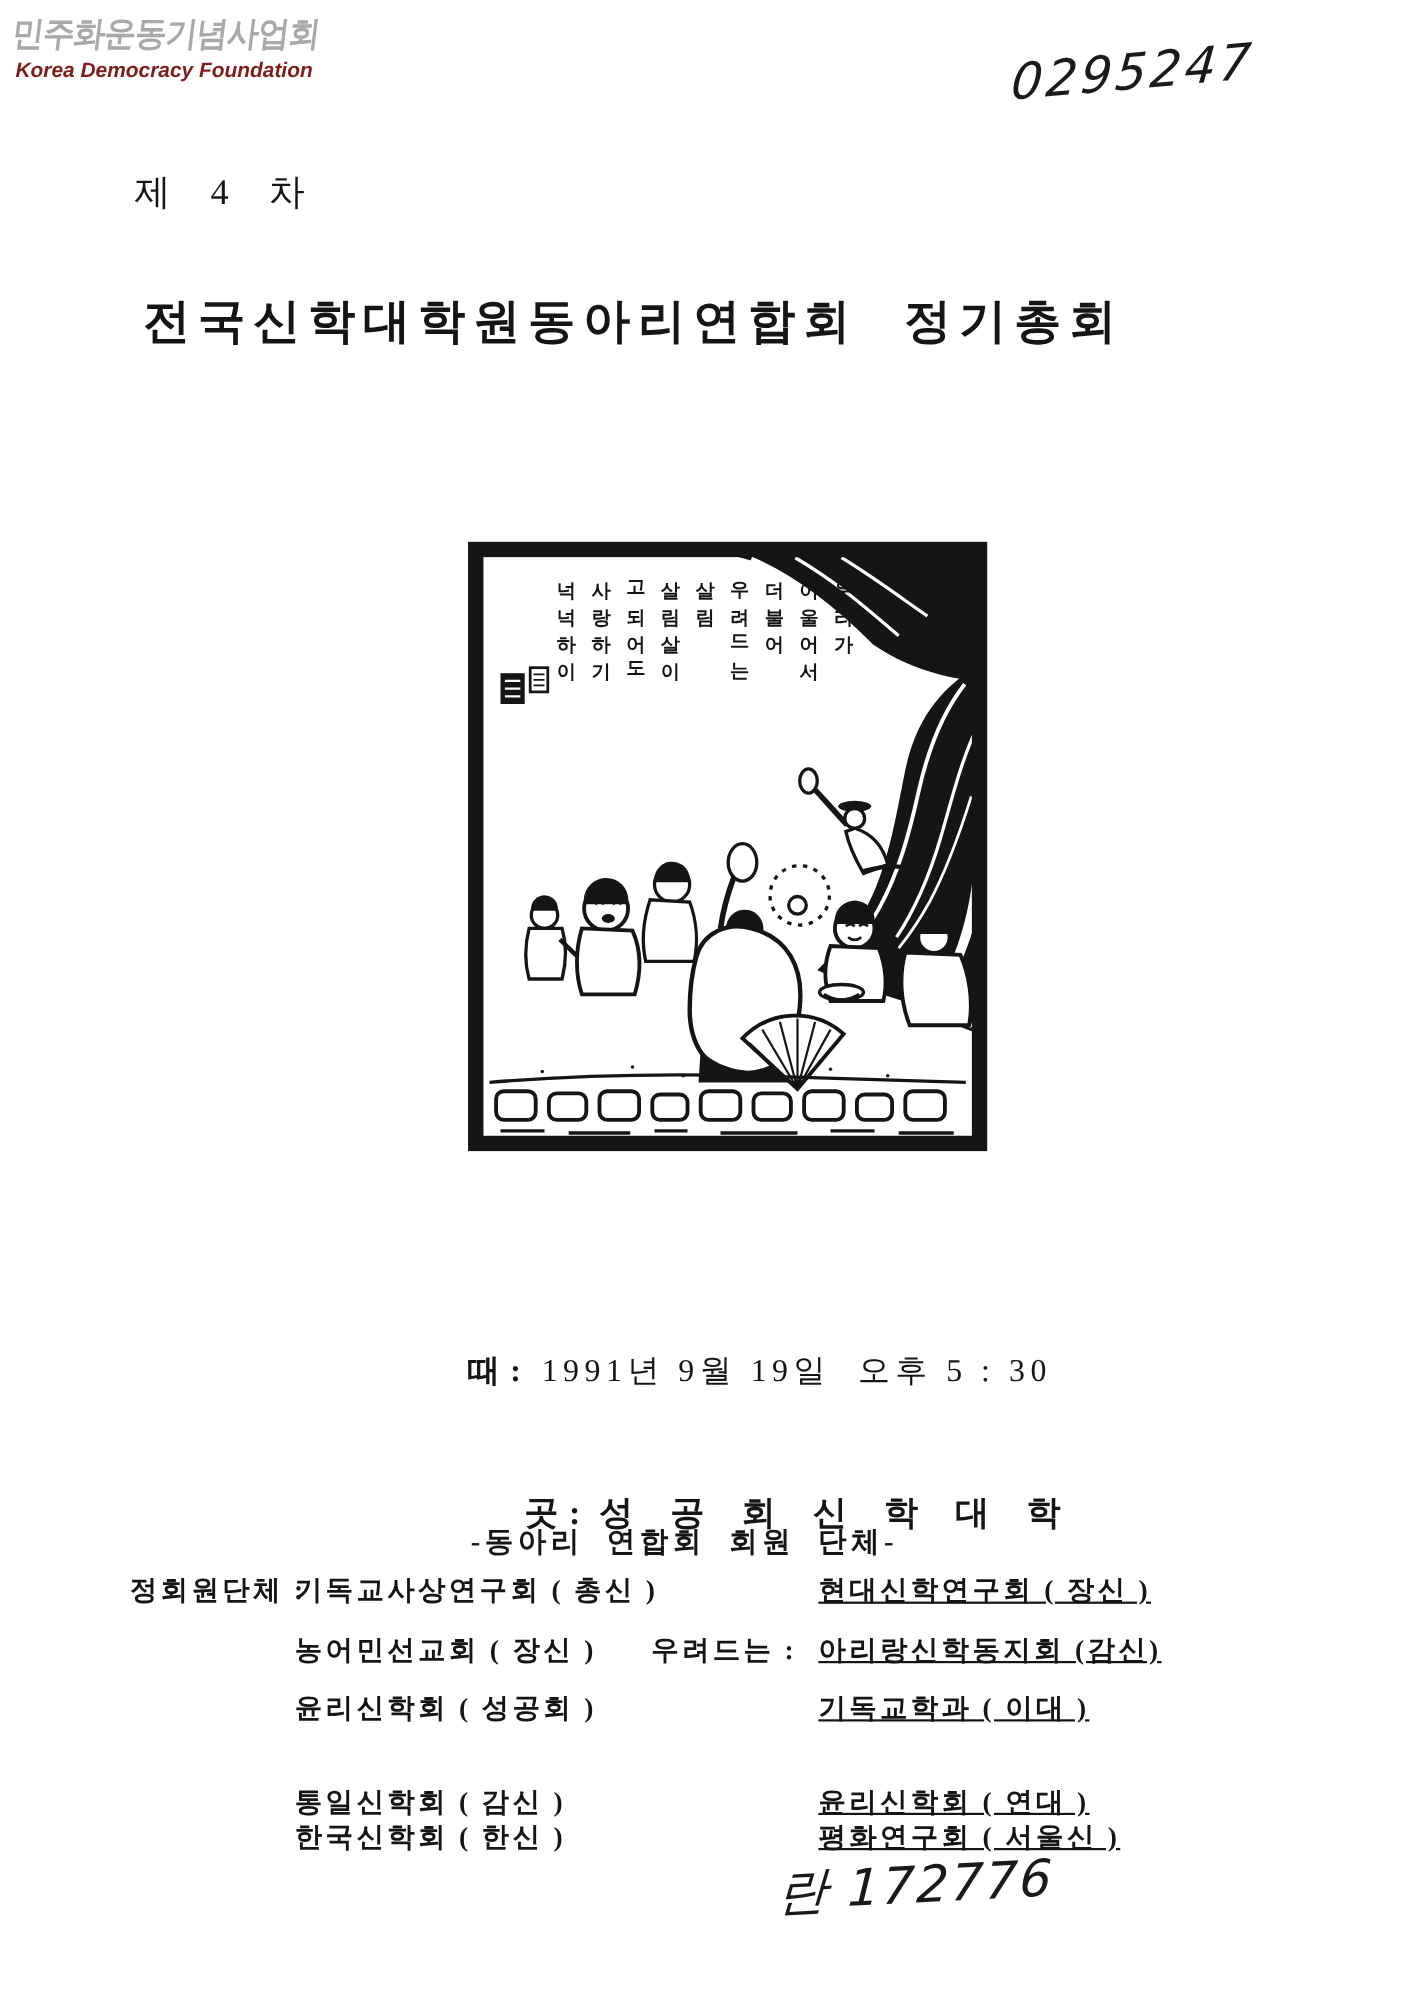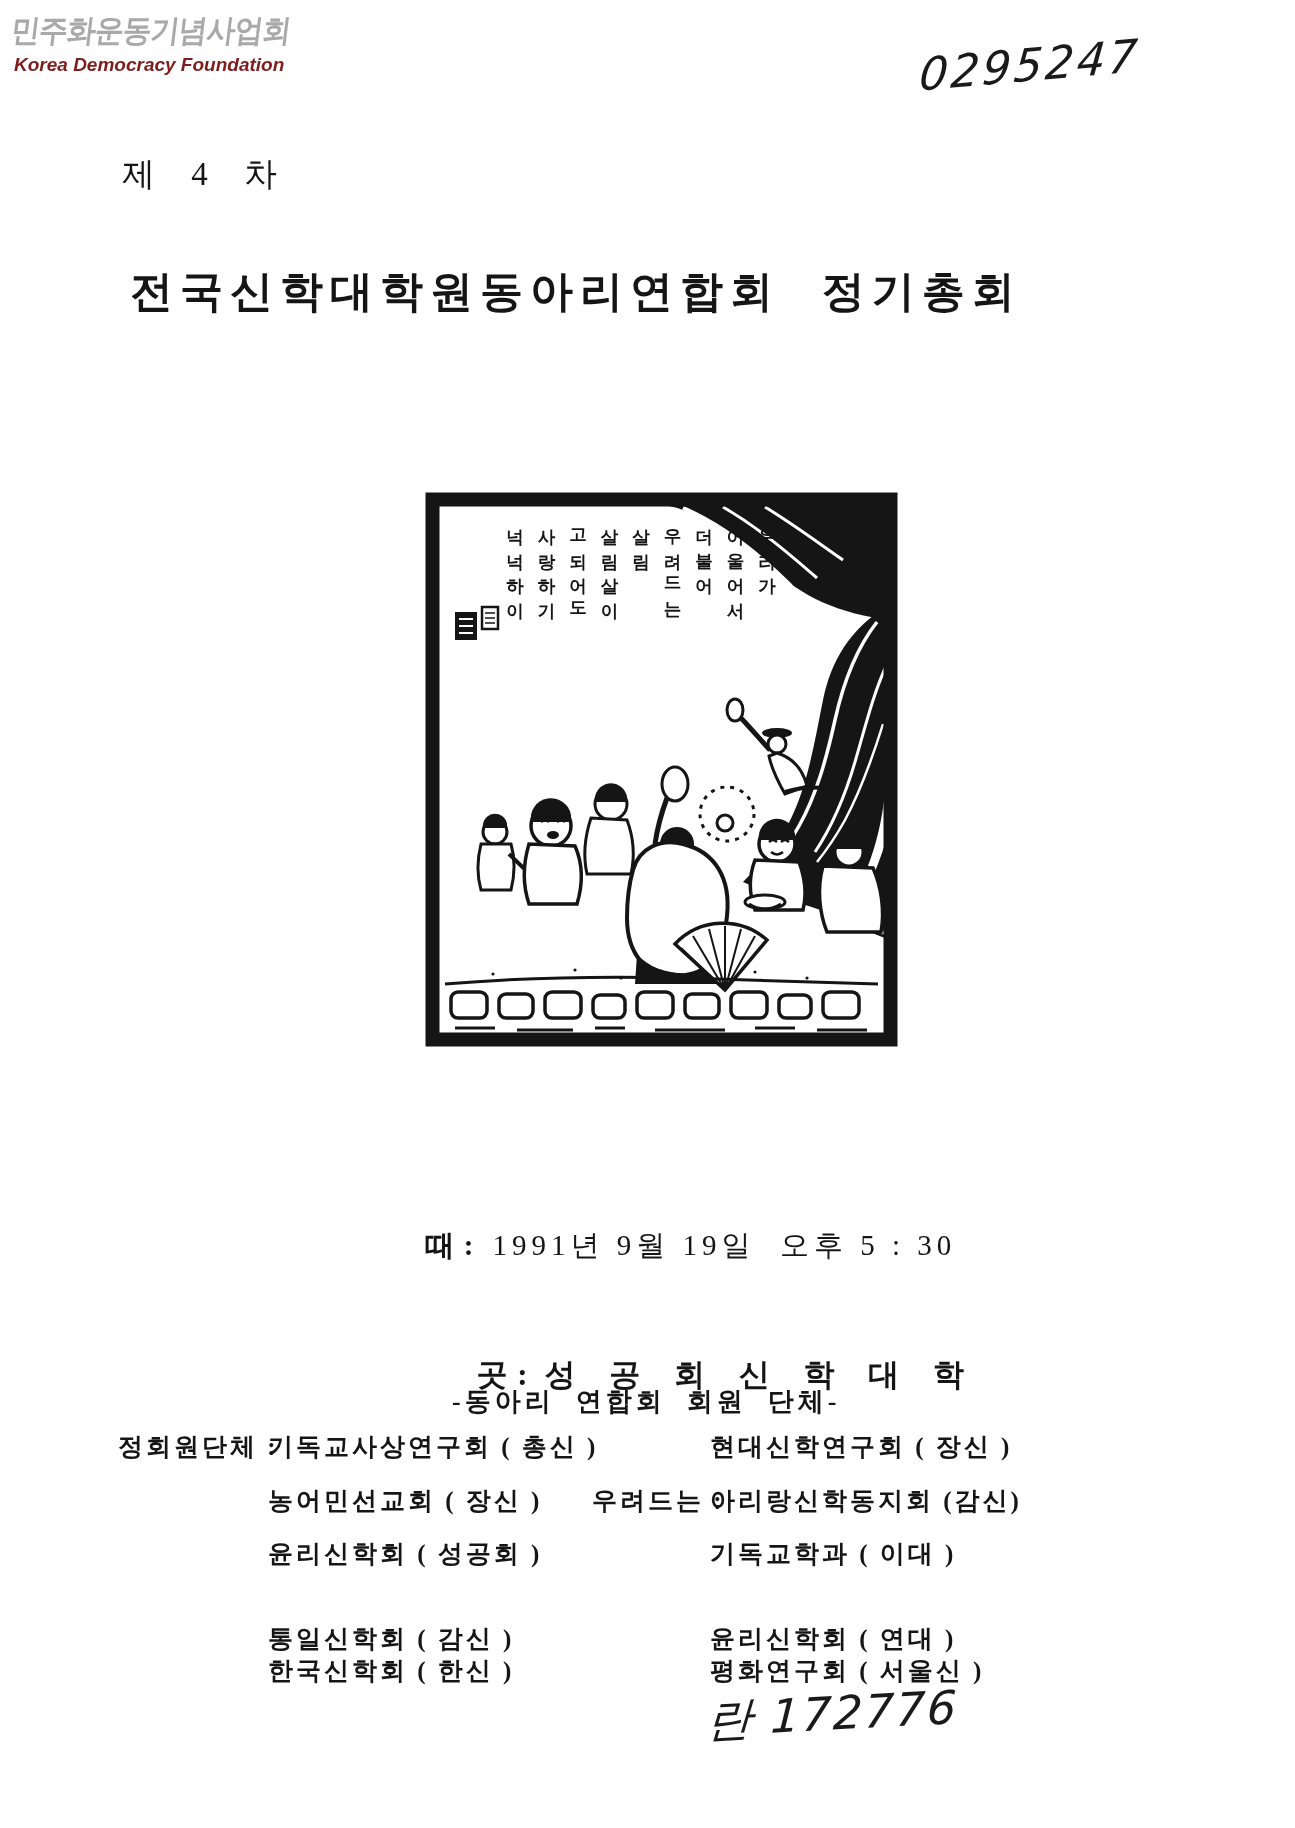--- a/index.html
+++ b/index.html
@@ -45,29 +45,29 @@
     font-family:"Liberation Serif","DejaVu Serif",serif; color:#151515;
   }
   
   .event { position:absolute; left:352px; top:1193px; }
   .event-line { white-space:pre; }
   .date-line { font-size:29px; letter-spacing:5px; }
   .date-line .ev-label { font-weight:bold; letter-spacing:1px; margin-right:18px; }
   .place-line { margin-top:19px; font-size:31px; font-weight:bold; letter-spacing:13px; }
   .place-line .ev-label { letter-spacing:1px; margin-right:16px; }
   
-  .members-heading { position:absolute; left:452px; top:1384px; font-size:26px; font-weight:bold;
+  .members-heading { position:absolute; left:428px; top:1384px; font-size:26px; font-weight:bold;
     letter-spacing:4px; white-space:pre; }
   .mem { position:absolute; font-size:25px; font-weight:700; letter-spacing:3px;
     white-space:pre; line-height:1.2; }
   .mem-label { font-weight:bold; }
   .l-label { left:118px; top:1432px;font-family:Liberation Serif, serif; }
   .r-label { left:592px; top:1486px; }
   .lc { left:268px; }
-  .rc { left:710px; }
+  .rc { left:744px;text-decoration:underline; }
   .row1 { top:1432px; } .row2 { top:1486px; } .row3 { top:1539px; }
   .row4 { top:1592px;margin-top:32px; } .row5 { top:1644px;margin-top:12px; }
 </style>
 </head>
 <body>
 
 <div class="page">
 
   <div class="logo">
     <span class="logo-kr">민주화운동기념사업회</span>

